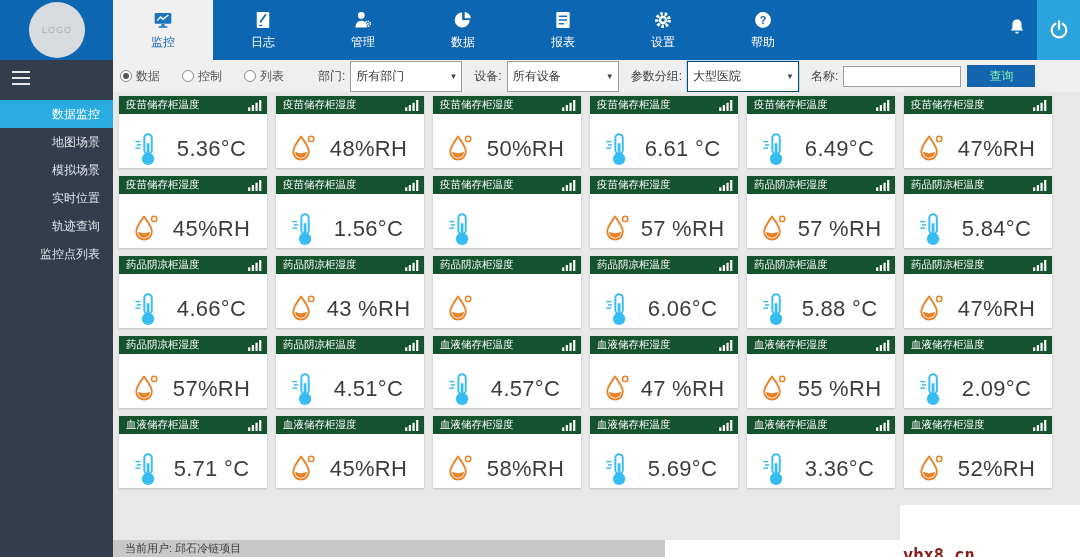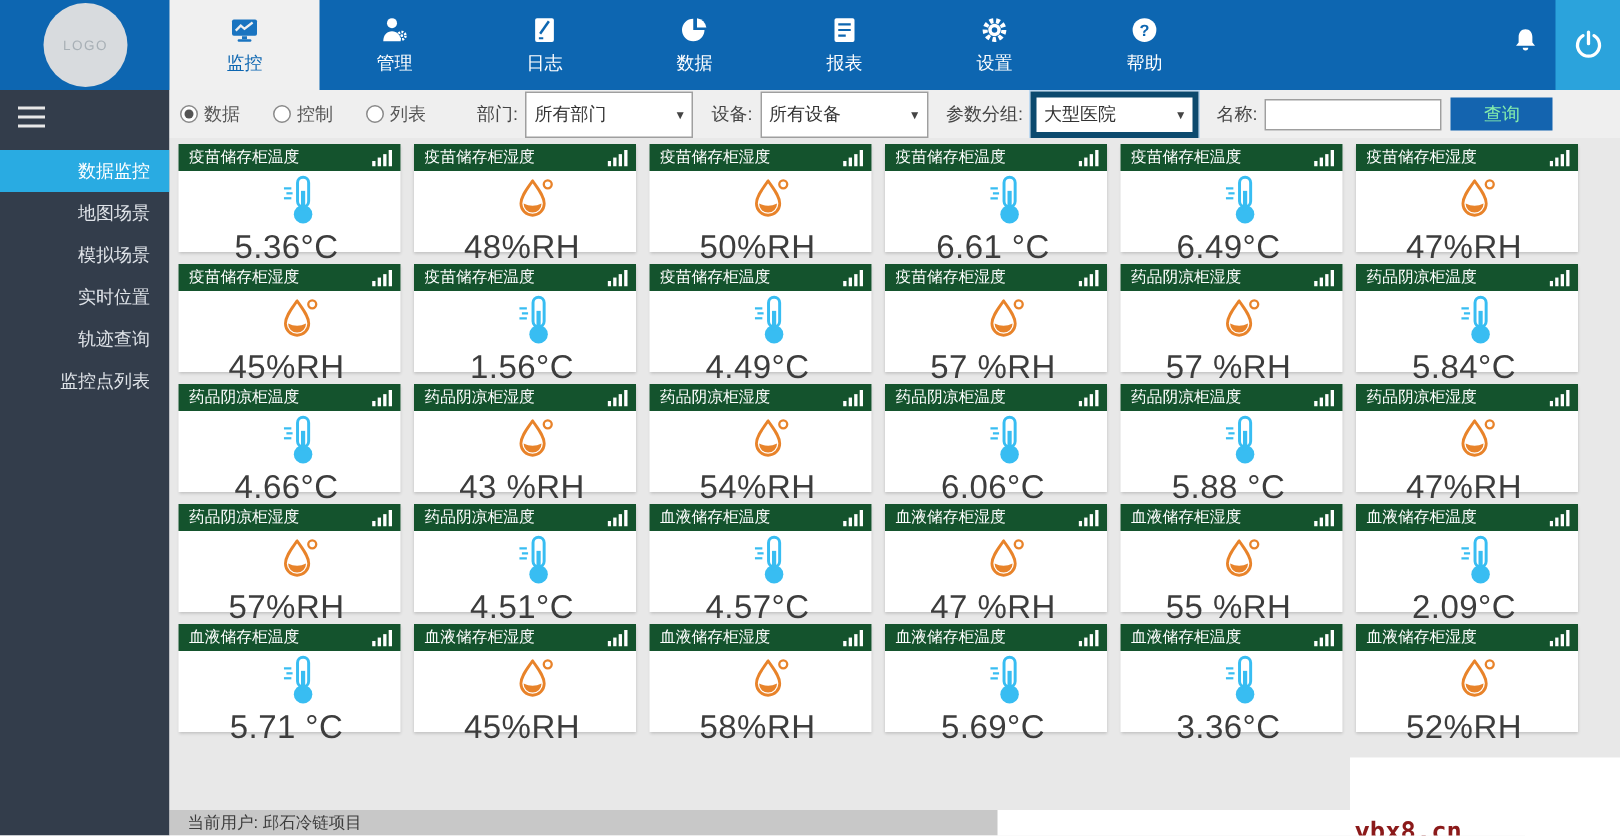--- a/index.html
+++ b/index.html
@@ -35,34 +35,34 @@
     display:flex;align-items:center;font-size:12px;color:#555;}
   .radios{display:flex;align-items:center;margin-left:7px;}
   .radio{display:flex;align-items:center;gap:4px;margin-right:22px;cursor:pointer;}
   .rdot{width:10px;height:10px;border:1px solid #8a8a8a;border-radius:50%;background:#fff;position:relative;}
   .rdot.on::after{content:'';position:absolute;left:2px;top:2px;right:2px;bottom:2px;background:#555;border-radius:50%;}
   .flabel{margin-left:12px;margin-right:5px;color:#444;white-space:nowrap;}
   .select{width:112px;height:31px;background:#fff;border:1px solid #9f9f9f;box-sizing:border-box;
     display:flex;align-items:center;justify-content:space-between;padding:0 4px 0 5px;
     font-size:12px;color:#333;cursor:pointer;}
   .select .arrow{font-size:8px;color:#444;}
-  .select.hl{border:4px solid #0c4a6e;box-shadow:0 0 0 1px #bcd8f0;gap:17px;}
+  .select.hl{border:1px solid #0c4a6e;box-shadow:0 0 0 1px #bcd8f0;gap:17px;}
   .name-input{width:108px;height:19px;border:1px solid #9f9f9f;font-size:12px;padding:0 4px;background:#fff;}
   .search-btn{margin-left:6px;width:68px;height:22px;background:#1464af;color:#86efac;border:none;
     font-size:12px;cursor:pointer;}
 
   
   .content{position:absolute;left:113px;top:92px;width:967px;height:448px;background:#e8e8e8;}
   .grid{position:absolute;left:6px;top:4px;display:grid;grid-template-columns:repeat(6,148px);
     grid-auto-rows:72px;gap:8px 9px;}
   .card{background:#fff;box-shadow:0 1px 2px rgba(0,0,0,0.18);cursor:pointer;}
   .card-head{height:18px;background:#14532d;display:flex;align-items:center;padding:0 5px 0 7px;}
   .card-title{flex:1;color:#fff;font-size:10.5px;white-space:nowrap;overflow:hidden;}
   .signal{width:14px;height:11px;flex:none;}
-  .card-body{height:70px;display:flex;align-items:center;flex-direction:column;}
+  .card-body{height:70px;display:flex;align-items:center;}
   .ic-sensor{width:28px;height:38px;margin-left:13px;flex:none;}
   .value{flex:1;text-align:center;font-size:22px;color:#3d3d3d;margin-right:4px;letter-spacing:0.3px;white-space:nowrap;}
 
   
   .statusbar{position:absolute;left:113px;top:540px;width:552px;height:17px;background:#c8c8c8;
     font-size:11px;color:#3c3c3c;display:flex;align-items:center;}
   .statusbar .user{margin-left:12px;white-space:nowrap;}
   .statusbar .project{white-space:nowrap;}
   .white-patch{position:absolute;left:900px;top:505px;width:180px;height:52px;background:#fff;}
   .watermark{position:absolute;left:903px;top:517px;font-family:"DejaVu Sans Mono",monospace;
@@ -90,41 +90,41 @@
             </svg>
 
           </span>
           <span class="tab-label">监控</span>
         </div>
 
         <div class="tab">
           <span class="tab-icon">
 
             <svg viewBox="0 0 24 24" width="20" height="20">
+              <rect x="4.5" y="2.5" width="15" height="19" rx="1.5" fill="currentColor"></rect>
+              <line x1="8.5" y1="15" x2="15.5" y2="5" stroke="#0d66b1" stroke-width="2"></line>
+              <line x1="7.5" y1="18.5" x2="11" y2="18.5" stroke="#0d66b1" stroke-width="1.6"></line>
+            </svg>
+
+          </span>
+          <span class="tab-label">日志</span>
+        </div>
+
+        <div class="tab">
+          <span class="tab-icon">
+
+            <svg viewBox="0 0 24 24" width="20" height="20">
               <circle cx="10" cy="6.5" r="4" fill="currentColor"></circle>
               <path d="M3 21 c0-5 3-8 7-8 s7 3 7 8 Z" fill="currentColor"></path>
               <circle cx="17.8" cy="16.5" r="3" fill="none" stroke="currentColor" stroke-width="2" stroke-dasharray="1.6 1.1"></circle>
               <circle cx="17.8" cy="16.5" r="1.1" fill="currentColor"></circle>
             </svg>
 
           </span>
           <span class="tab-label">管理</span>
-        </div>
-
-        <div class="tab">
-          <span class="tab-icon">
-
-            <svg viewBox="0 0 24 24" width="20" height="20">
-              <rect x="4.5" y="2.5" width="15" height="19" rx="1.5" fill="currentColor"></rect>
-              <line x1="8.5" y1="15" x2="15.5" y2="5" stroke="#0d66b1" stroke-width="2"></line>
-              <line x1="7.5" y1="18.5" x2="11" y2="18.5" stroke="#0d66b1" stroke-width="1.6"></line>
-            </svg>
-
-          </span>
-          <span class="tab-label">日志</span>
         </div>
 
         <div class="tab">
           <span class="tab-icon">
 
             <svg viewBox="0 0 24 24" width="20" height="20">
               <path d="M11 3 A9 9 0 1 0 20 12 L11 12 Z" fill="currentColor"></path>
               <path d="M14 2.5 A9 9 0 0 1 21.5 10 L14 10 Z" fill="currentColor"></path>
             </svg>
 
@@ -453,21 +453,20 @@
           <div class="card-body">
             <svg class="ic-sensor" viewBox="0 0 34 42">
               <line x1="4" y1="12" x2="10" y2="12" stroke="#38bdf2" stroke-width="1.8"></line>
               <line x1="6" y1="16" x2="11" y2="16" stroke="#38bdf2" stroke-width="1.8"></line>
               <line x1="4" y1="20" x2="10" y2="20" stroke="#38bdf2" stroke-width="1.8"></line>
               <rect x="15" y="3" width="9" height="24" rx="4.5" fill="#fff" stroke="#38bdf2" stroke-width="2.4"></rect>
               <circle cx="19.5" cy="33" r="7.5" fill="#38bdf2"></circle>
               <rect x="17.8" y="14" width="3.4" height="16" fill="#38bdf2"></rect>
             </svg>
 
-            <span class="value">4.49°C</span>
           </div>
         </div>
 
         <div class="card">
           <div class="card-head">
             <span class="card-title">疫苗储存柜湿度</span>
             <svg class="signal" viewBox="0 0 15 12">
               <rect x="0" y="8" width="2.4" height="4" fill="#fff"></rect>
               <rect x="4" y="5.5" width="2.4" height="6.5" fill="#fff"></rect>
               <rect x="8" y="3" width="2.4" height="9" fill="#fff"></rect>
@@ -585,21 +584,20 @@
               <rect x="12" y="0" width="2.4" height="12" fill="#fff"></rect>
             </svg>
           </div>
           <div class="card-body">
 
             <svg class="ic-sensor" viewBox="0 0 36 42">
               <path d="M15.5 5 C11 11.5 5.5 18 5.5 24.5 a10 10 0 0 0 20 0 C25.5 18 20 11.5 15.5 5 Z" fill="none" stroke="#e8832a" stroke-width="2.4" stroke-linejoin="round"></path>
               <path d="M7.8 24.5 a7.7 7.7 0 0 0 15.4 0 q-7.7 3.8 -15.4 0 Z" fill="#e8832a"></path>
               <circle cx="28.5" cy="8" r="3.4" fill="none" stroke="#e8832a" stroke-width="2"></circle>
             </svg>
-            <span class="value">54%RH</span>
           </div>
         </div>
 
         <div class="card">
           <div class="card-head">
             <span class="card-title">药品阴凉柜温度</span>
             <svg class="signal" viewBox="0 0 15 12">
               <rect x="0" y="8" width="2.4" height="4" fill="#fff"></rect>
               <rect x="4" y="5.5" width="2.4" height="6.5" fill="#fff"></rect>
               <rect x="8" y="3" width="2.4" height="9" fill="#fff"></rect>

